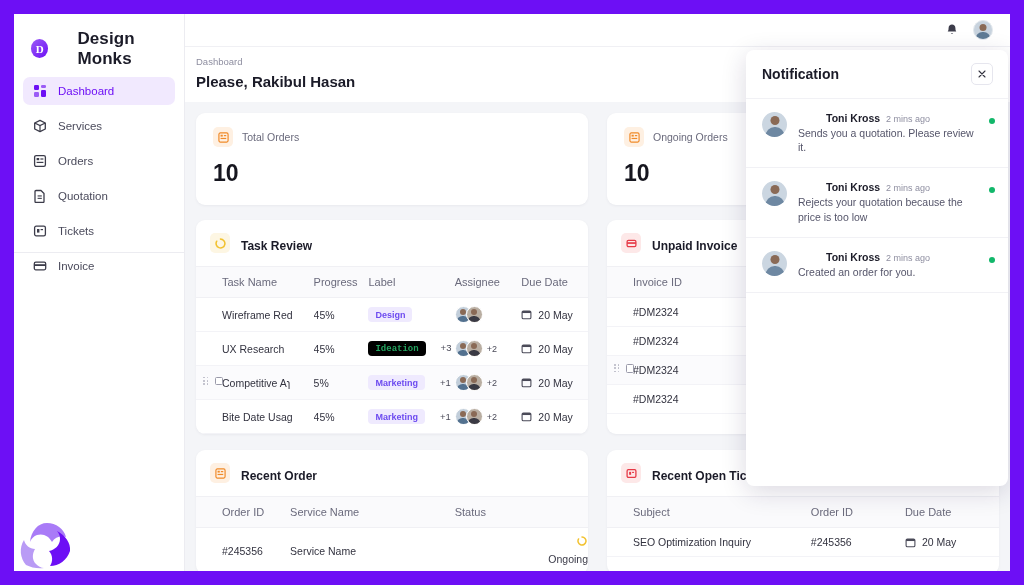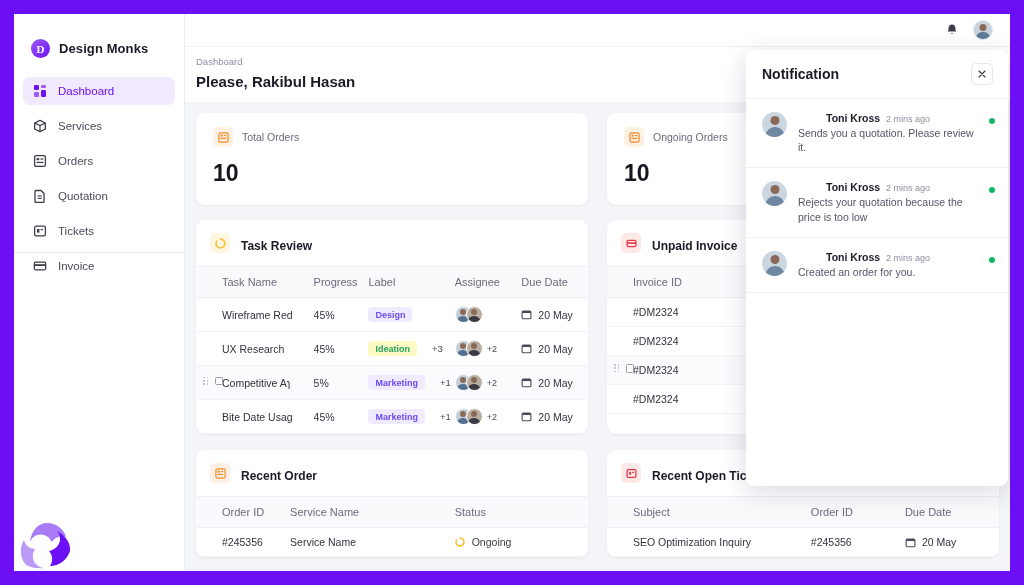--- a/index.html
+++ b/index.html
@@ -30,21 +30,21 @@
     display: flex; align-items: center; gap: 9px;
     padding: 17px 0 0 17px; height: 52px;
   }
   .brand-logo {
     width: 19px; height: 19px; border-radius: 50%;
     background: linear-gradient(135deg, #9B5CF6 0%, #6D0FF5 100%);
     display: flex; align-items: center; justify-content: center;
     color: #fff; font-size: 11px; font-weight: bold;
     font-family: "Liberation Serif", serif;
   }
-  .brand-name { font-size: 13px; font-weight: bold; color: #1B1B28; letter-spacing: .1px; }
+  .brand-name { font-size: 17px; font-weight: bold; color: #1B1B28; letter-spacing: .1px; margin-left: 20px; }
 
   .nav { padding: 11px 9px 0 9px; }
   .nav-item {
     display: flex; align-items: center; gap: 11px;
     height: 28px; padding: 0 10px; border-radius: 7px;
     margin-bottom: 0px; cursor: pointer;
   }
   .nav-item + .nav-item { margin-top: 7px; }
   .nav-item.active { background: #F1E9FE; }
   .nav-label { font-size: 11.5px; color: #4B4B5C; }
@@ -134,21 +134,21 @@
     white-space: nowrap; overflow: hidden;
   }
   tr.row-hover td { background: #FBFBFD; }
   .pad-l { padding-left: 26px; }
 
   .badge {
     display: inline-block; font-size: 9px; padding: 2.5px 7px;
     border-radius: 4px; font-weight: bold;
   }
   .badge.purple { background: #EFEAFE; color: #6D4BF0; }
-  .badge.green  { background: #fef9c3; color: #23A35F; }
+  .badge.green  { background: #000000; color: #23A35F; font-family: Liberation Mono, monospace; }
   .more { font-size: 9.5px; color: #4A4A58; margin-left: 12px; }
 
   .avatars { display: flex; align-items: center; }
   .av {
     width: 17px; height: 17px; border-radius: 50%;
     border: 1.5px solid #fff; position: relative; overflow: hidden;
     background: #C2CEDA;
   }
   .av:nth-child(2) { margin-left: -6px; background: #B9AEA2; }
   .av::before {
@@ -170,21 +170,21 @@
   .rowctrl {
     position: absolute; left: 7px; display: flex; align-items: center; gap: 6px;
   }
   .drag-dots { display: grid; grid-template-columns: 2px 2px; gap: 1.5px; }
   .drag-dots i { width: 1.6px; height: 1.6px; background: #B9B9C6; border-radius: 50%; display: block; }
   .chk {
     width: 8.5px; height: 8.5px; border: 1px solid #9A9AAA; border-radius: 1.5px;
     background: #fff;
   }
 
-  .status-ongoing { display: flex; align-items: flex-end; gap: 6px; color: #3A3A48; }
+  .status-ongoing { display: flex; align-items: flex-end; gap: 6px; color: #3A3A48; flex-direction: column; }
 
   
   .notif {
     position: absolute; right: 2px; top: 36px;
     width: 262px; background: #fff; border-radius: 8px;
     box-shadow: 0 6px 26px rgba(28,20,70,.16);
     overflow: hidden; z-index: 40;
     height: 436px;
   }
   .notif-head {

